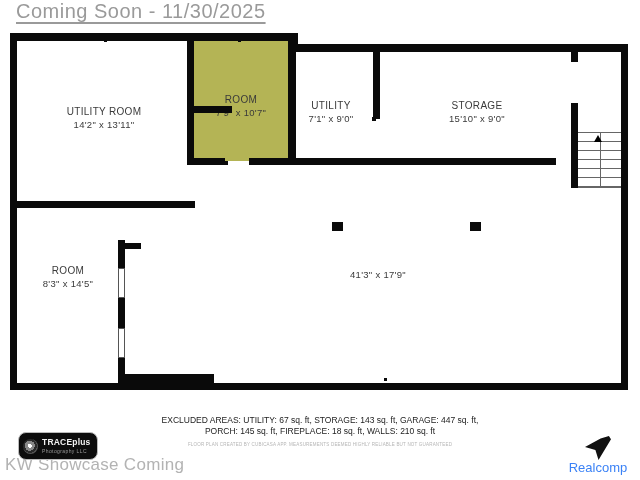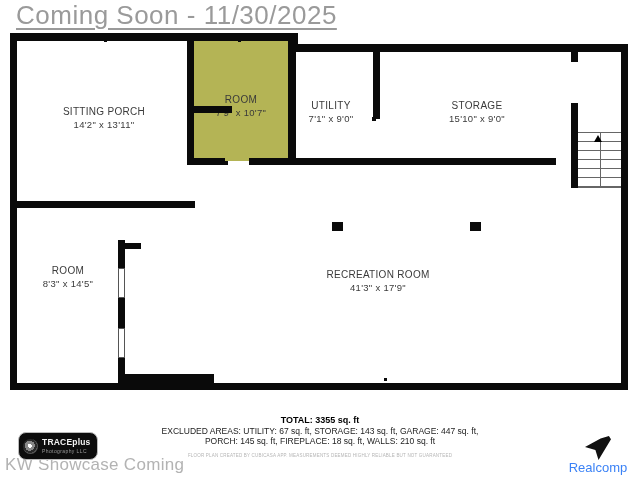--- a/index.html
+++ b/index.html
@@ -6,21 +6,21 @@
   * { box-sizing: border-box; }
   html,body { margin:0; padding:0; background:#fff; }
   #canvas {
     position:relative; width:640px; height:480px; background:#fff;
     font-family:"Liberation Sans", sans-serif; overflow:hidden;
   }
   .wall { position:absolute; background:var(--wall); }
   .fill { position:absolute; background:var(--bath); }
   #page-title {
     position:absolute; left:16px; top:0px;
-    font-size:26px; color:#9a9a9a; letter-spacing:0.5px;
+    font-size:20px; color:#9a9a9a; letter-spacing:0.5px;
     text-decoration:underline; text-decoration-thickness:2px; text-underline-offset:4px;
     white-space:nowrap;
   }
   .room-label {
     position:absolute; transform:translateX(-50%);
     text-align:center; color:#3a3a3a; font-size:10px; line-height:13px;
     letter-spacing:0.3px; white-space:nowrap; z-index:3;
   }
   .room-label .dims { font-size:9.5px; }
   .overlay { z-index:4; }
@@ -116,46 +116,44 @@
   <div class="post" style="left:470px; top:222px; width:11px; height:9px;"></div>
 
   <div class="tick" style="left:104px; top:39px; width:3px; height:3px;"></div>
   <div class="tick" style="left:238px; top:39px; width:3px; height:3px;"></div>
   <div class="tick" style="left:372px; top:117px;"></div>
   <div class="tick" style="left:224px; top:161px;"></div>
   <div class="tick" style="left:93px; top:203px;"></div>
   <div class="tick" style="left:384px; top:378px; width:3px; height:3px;"></div>
 
   <div class="room-label" style="left:104px; top:105px;">
-    <div>SITTING PORCH</div>
+    <div>UTILITY ROOM</div>
     <div class="dims">14'2" x 13'11"</div>
   </div>
   <div class="room-label" style="left:241px; top:93px; z-index:3;">
     <div>ROOM</div>
     <div class="dims">7'9" x 10'7"</div>
   </div>
   <div class="room-label" style="left:331px; top:99px;">
     <div>UTILITY</div>
     <div class="dims">7'1" x 9'0"</div>
   </div>
   <div class="room-label" style="left:477px; top:99px;">
     <div>STORAGE</div>
     <div class="dims">15'10" x 9'0"</div>
   </div>
   <div class="room-label" style="left:68px; top:264px;">
     <div>ROOM</div>
     <div class="dims">8'3" x 14'5"</div>
   </div>
   <div class="room-label" style="left:378px; top:268px;">
-    <div>RECREATION ROOM</div>
     <div class="dims">41'3" x 17'9"</div>
   </div>
 
   <div id="summary">
-    <div class="total">TOTAL: 3355 sq. ft</div>
     <div>EXCLUDED AREAS: UTILITY: 67 sq. ft, STORAGE: 143 sq. ft, GARAGE: 447 sq. ft,</div>
     <div>PORCH: 145 sq. ft, FIREPLACE: 18 sq. ft, WALLS: 210 sq. ft</div>
     <div class="disclaimer">FLOOR PLAN CREATED BY CUBICASA APP. MEASUREMENTS DEEMED HIGHLY RELIABLE BUT NOT GUARANTEED</div>
   </div>
 
   <div id="photog-logo">
     <div class="cam"></div>
     <div class="txt">
       <span class="l1">TRACEplus</span>
       <span class="l2">Photography LLC</span>

